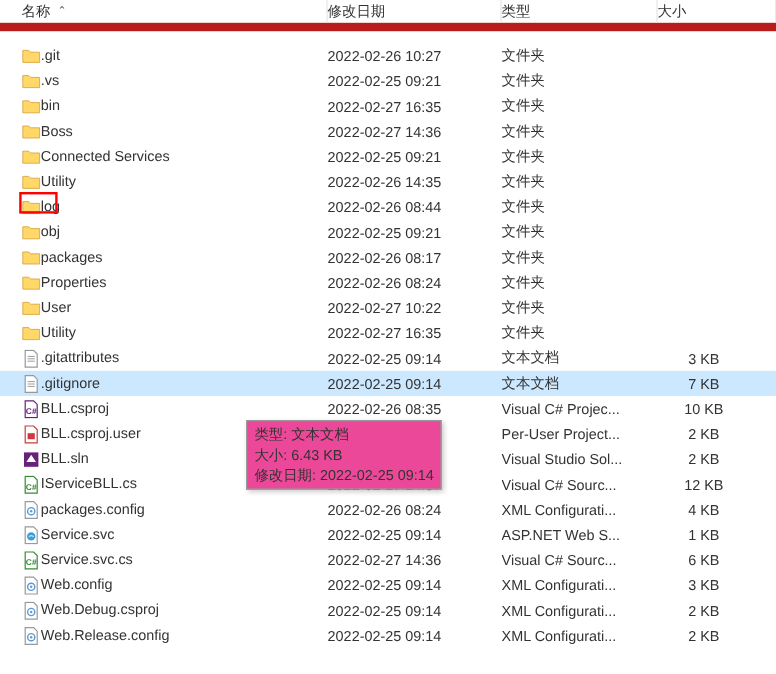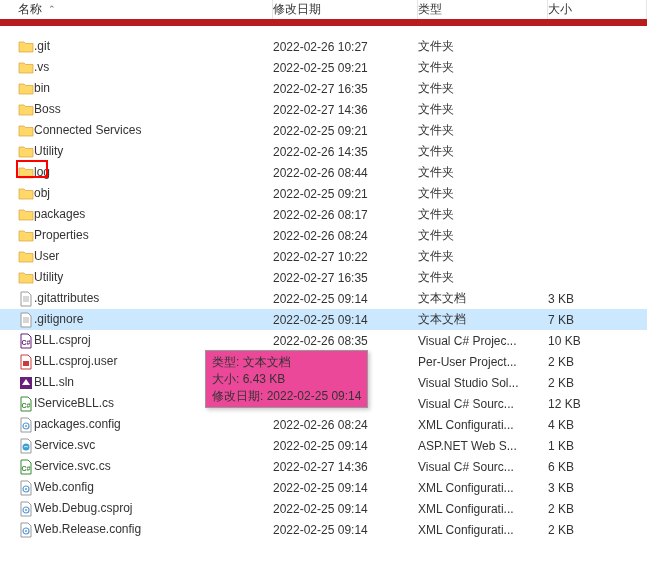--- a/index.html
+++ b/index.html
@@ -9,21 +9,21 @@
 .header-cell:first-child { padding-left: 0; }
 .header-cell span.lbl { margin-left: 0; }
 .header .hname { padding-left: 0; }
 .chev { display:inline-block; margin-left:6px; font-size:9px; color:#666; transform: translateY(-1px);}
 .rows { padding-top: 10px; padding-bottom: 6px;}
 .row { display: grid; grid-template-columns: 255px 145px 130px 1fr; height: 21px; align-items: center; padding-left: 18px; }
 .row.sel { background: #cce8ff; }
 .cell { white-space: nowrap; overflow: hidden; text-overflow: ellipsis; padding-right: 8px; }
 .name-cell { display: flex; gap: 0; }
 .icon { width: 16px; height: 16px; flex-shrink: 0; display: inline-flex; align-items: center; justify-content: center; }
-.size-cell { text-align: left; padding-right: 22px; }
+.size-cell { text-align: center; padding-right: 22px; }
 .highlight-box { position: absolute; border: 2px solid #ff0000; pointer-events: none; }
 .tooltip { position: absolute; background: #ec4899; border: 1px solid #999; padding: 3px 6px; font-size: 12px; line-height: 1.4; box-shadow: 2px 2px 4px rgba(0,0,0,0.2); z-index: 10; white-space: nowrap; }
 .header-cell.size-h { justify-content:flex-start; }
 svg { display:block; }
 </style>
 </head>
 <body>
 
 <div class="header">
   <div class="header-cell hname">

